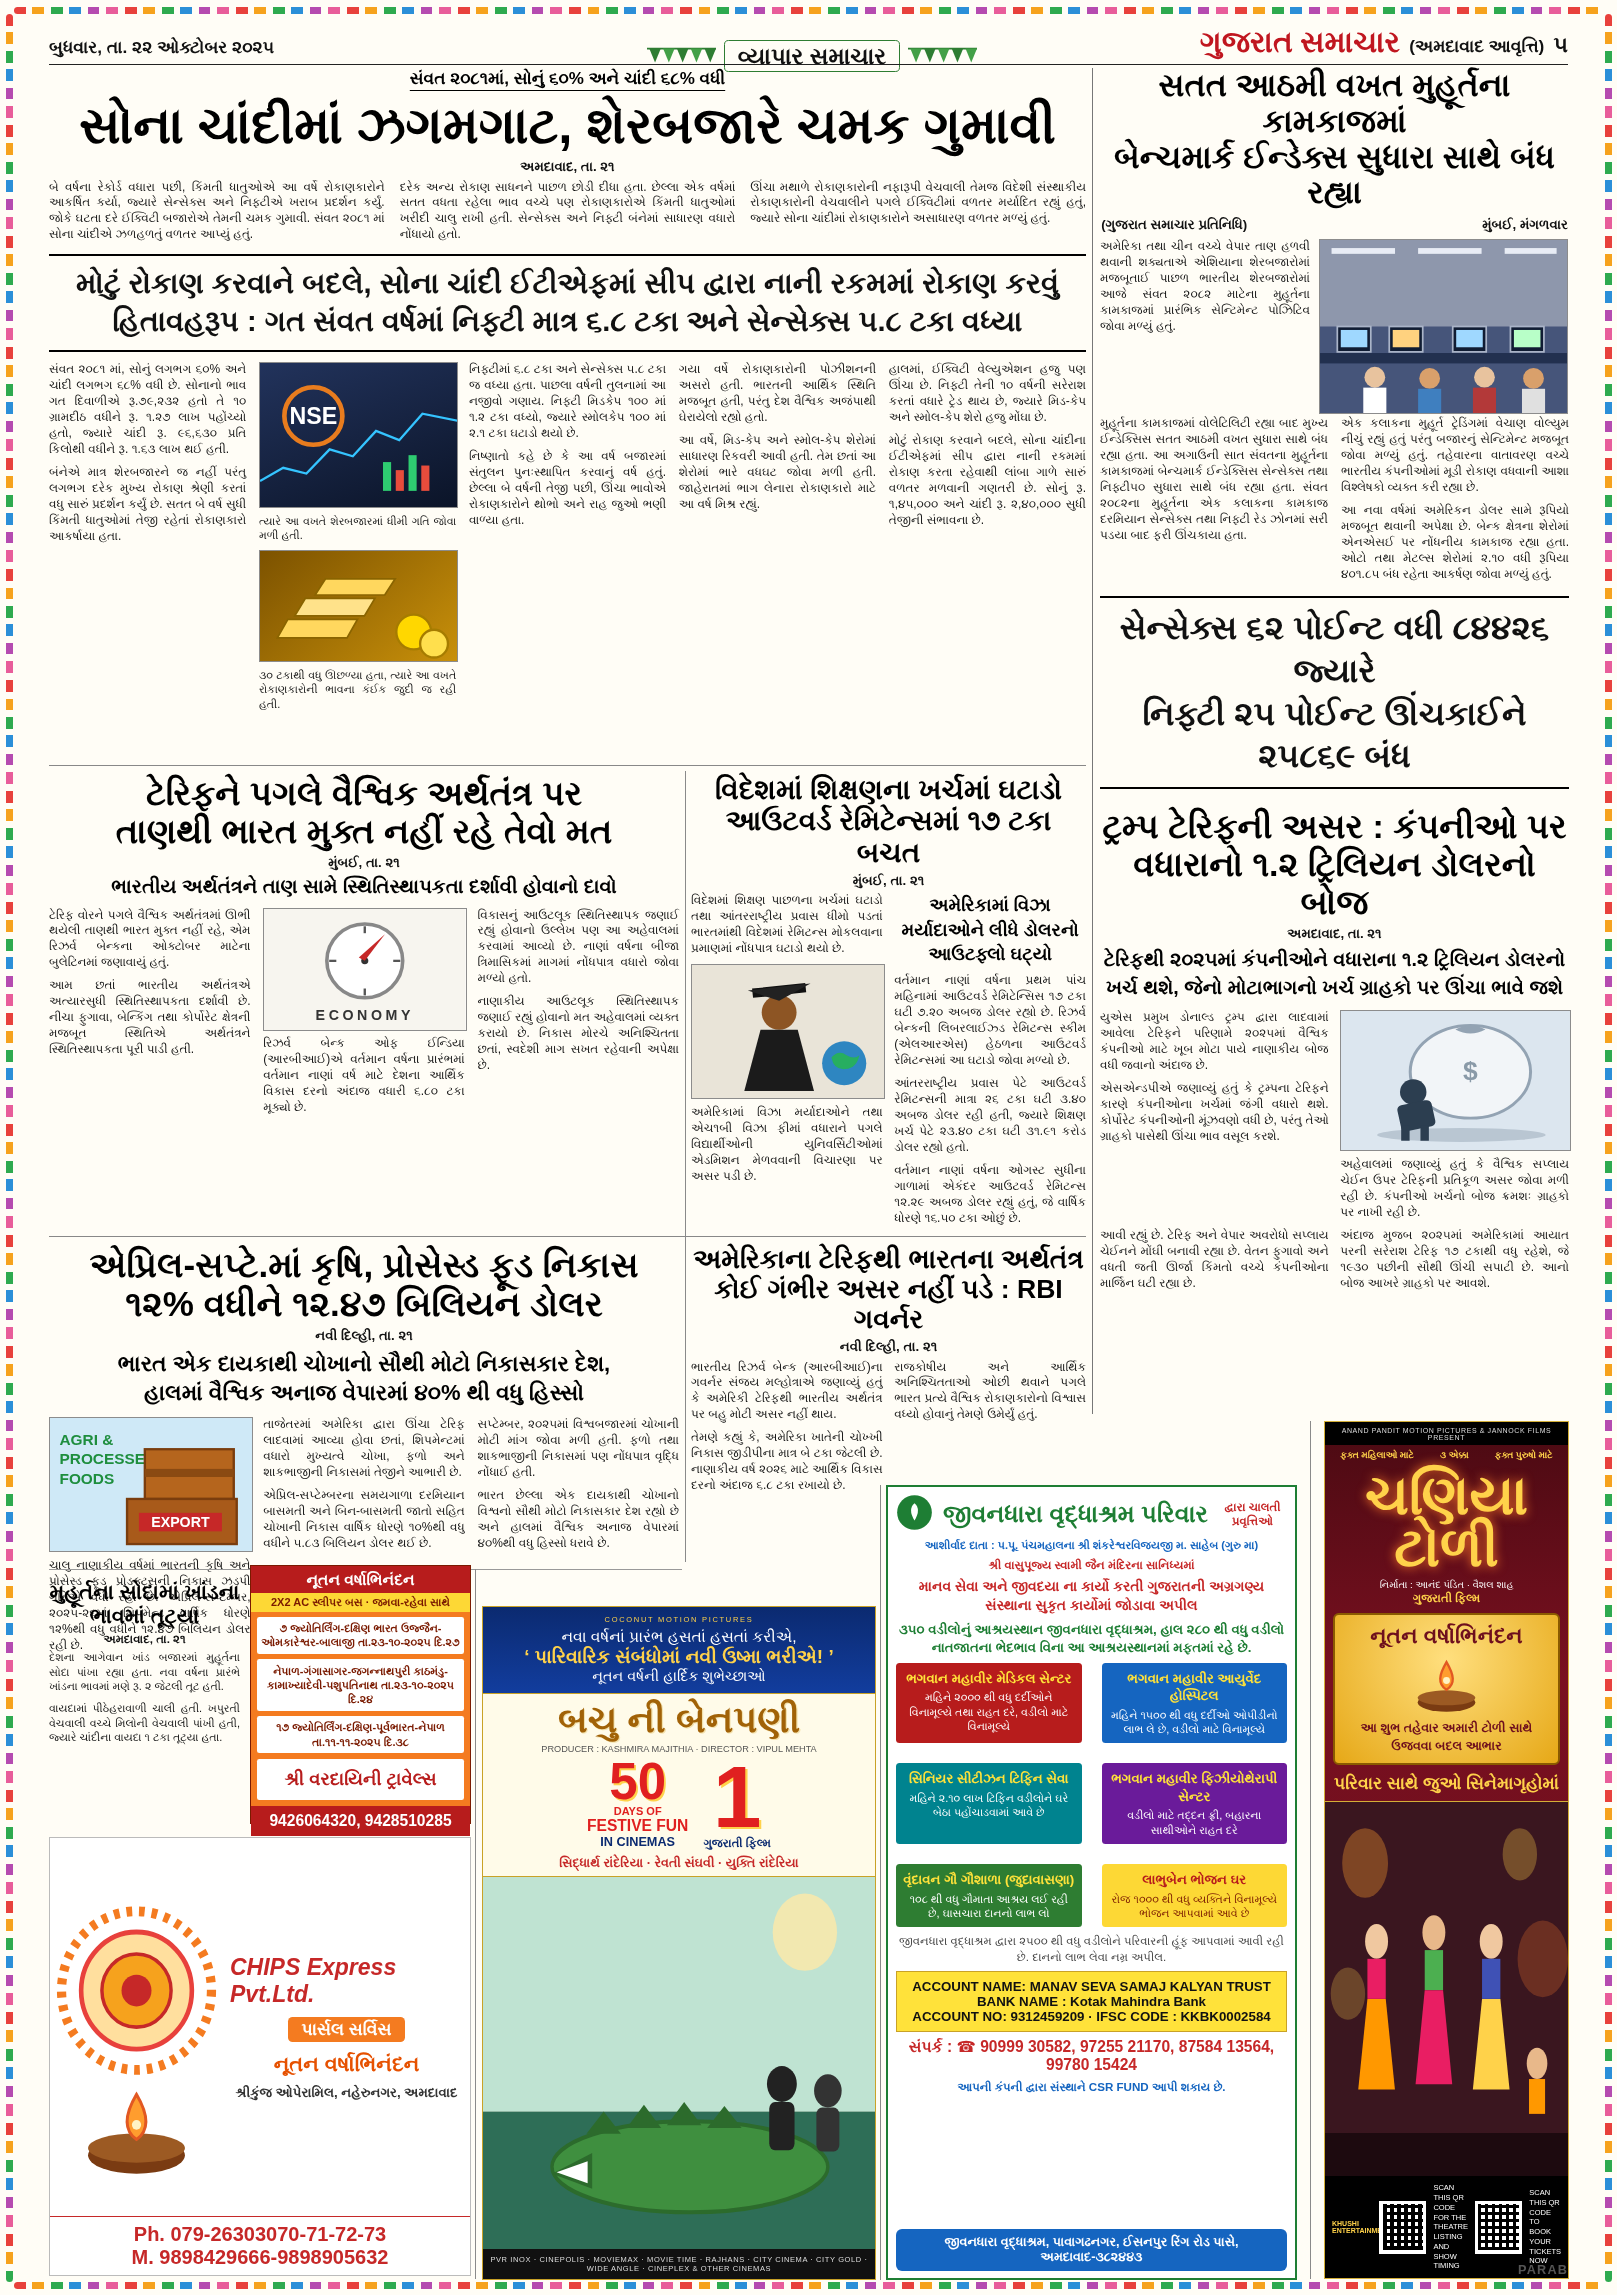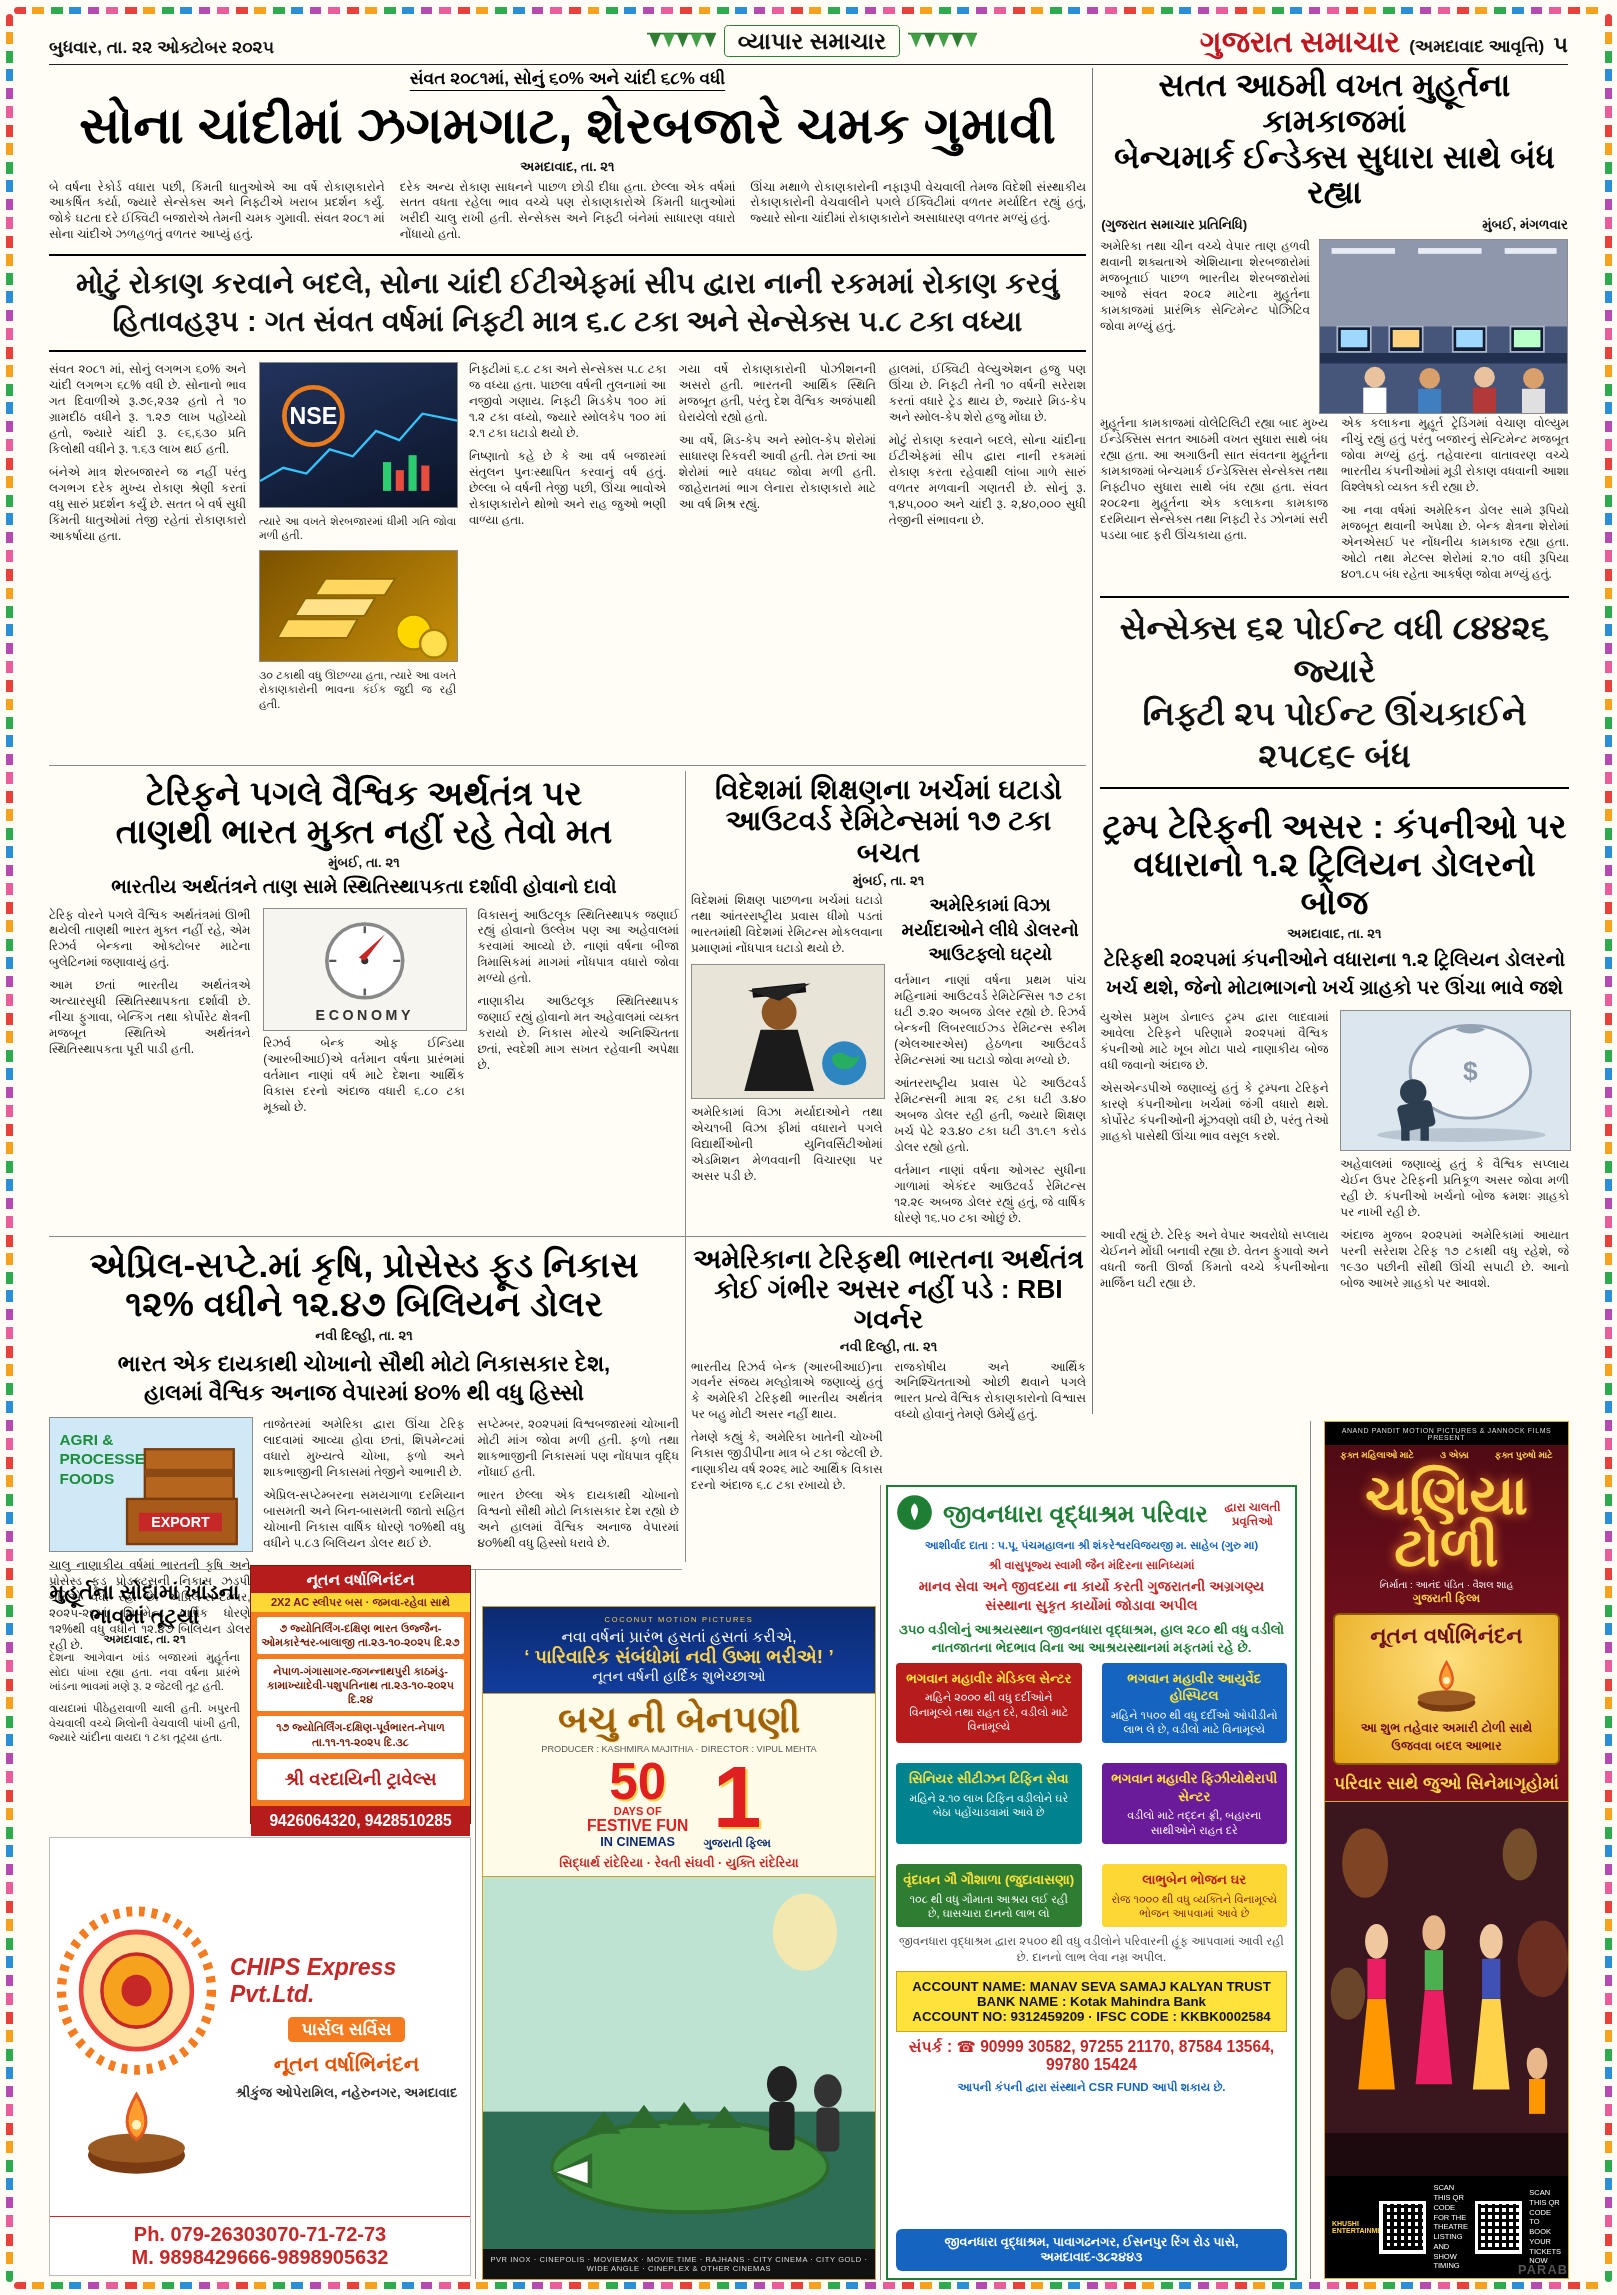--- a/index.html
+++ b/index.html
@@ -40,21 +40,21 @@
 
 <div class="page">
 
   <div class="abs dots-h" style="left:14px;top:7px;width:1590px;"></div>
   <div class="abs dots-h" style="left:14px;top:2282px;width:1590px;"></div>
   <div class="abs dots-v" style="left:5.8px;top:14px;height:2268px;"></div>
   <div class="abs dots-v" style="left:1605px;top:14px;height:2268px;"></div>
 
   <div class="abs" style="left:49px;top:25.4px;width:1519px;height:36px;">
     <span class="abs" style="left:0;top:11.6px;font-size:17.3px;font-weight:700;">બુધવાર, તા. ૨૨ ઓક્ટોબર ૨૦૨૫</span>
-    <div class="abs" style="left:598px;top:0;display:flex;align-items:center;gap:8px;">
+    <div class="abs" style="left:598px;top:15px;display:flex;align-items:center;gap:8px;">
       <span><svg width="69" height="21" viewBox="0 0 120 36">
             <line x1="0" y1="6" x2="120" y2="6" stroke="#2e7d32" stroke-width="3"></line>
             <polygon points="4,6 24,6 14,30" fill="#2e7d32"></polygon>
             <polygon points="28,6 48,6 38,30" fill="#43a047"></polygon>
             <polygon points="52,6 72,6 62,30" fill="#2e7d32"></polygon>
             <polygon points="76,6 96,6 86,30" fill="#43a047"></polygon>
             <polygon points="100,6 120,6 110,30" fill="#2e7d32"></polygon>
           </svg></span>
       <span style="font-size:23px;font-weight:800;border:1.2px solid #2e7d32;padding:1.2px 12.7px;border-radius:4.6px;white-space:nowrap;">વ્યાપાર સમાચાર</span>
       <span><svg width="69" height="21" viewBox="0 0 120 36">

